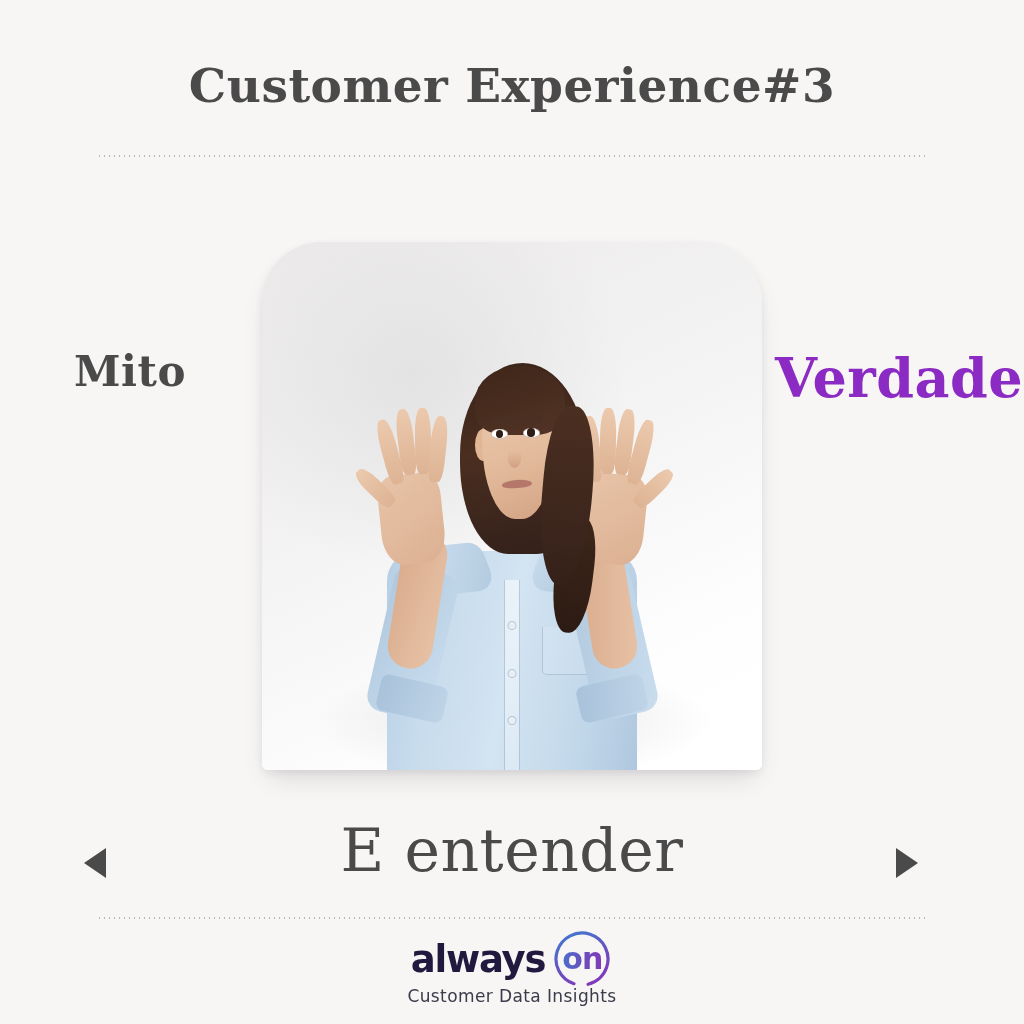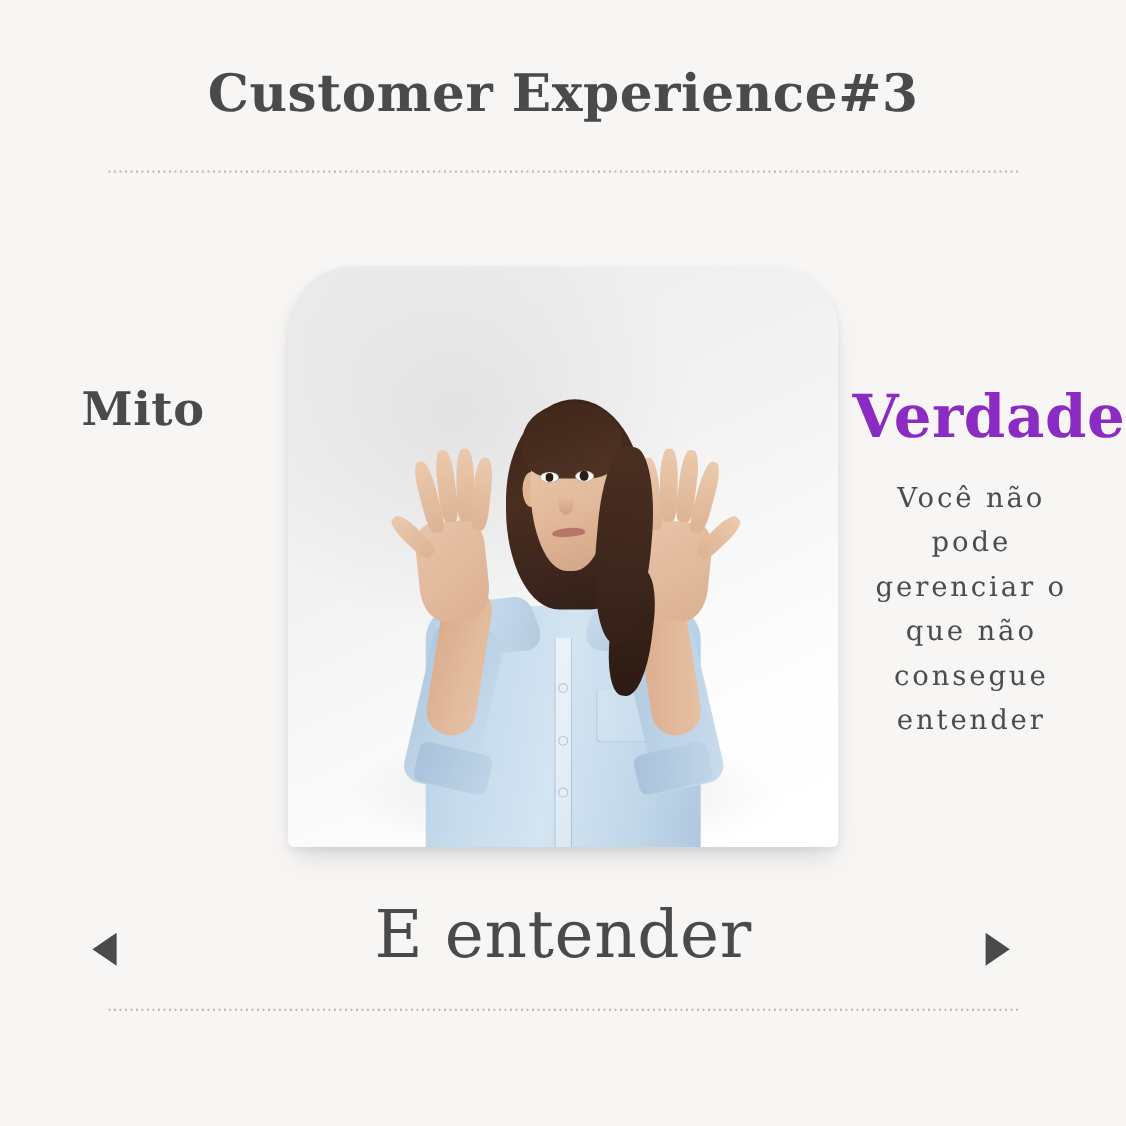--- a/index.html
+++ b/index.html
@@ -435,21 +435,20 @@
   <div class="title">Customer Experience#3</div>
 
   <div class="rule rule-top"></div>
 
   <div class="col col-left">
     <div class="col-head">Mito</div>
   </div>
 
   <div class="col col-right">
     <div class="col-head">Verdade</div>
-    <div class="col-body">Você não pode gerenciar o que não consegue entender</div>
   </div>
 
   <div class="card">
     <div class="photo">
       <div class="ph-bg"></div>
       <div class="ph-floor"></div>
 
       <div class="subj">
         <div class="hair-back"></div>
 
@@ -504,14 +503,33 @@
     </div>
   </div>
 
   <div class="caption">E entender</div>
 
   <div class="arrow arrow-prev"></div>
   <div class="arrow arrow-next"></div>
 
   <div class="rule rule-bottom"></div>
 
+  <div class="footer">
+    <div class="logo-row">
+      <span class="logo-always">always</span>
+      <span class="logo-on-wrap">
+        <svg width="62" height="58" viewBox="0 0 62 58" aria-hidden="true">
+          <defs>
+            <linearGradient id="ringGrad" x1="0" y1="1" x2="1" y2="0">
+              <stop offset="0%" stop-color="#3b7fd4"></stop>
+              <stop offset="55%" stop-color="#6a4fbe"></stop>
+              <stop offset="100%" stop-color="#8a2fb8"></stop>
+            </linearGradient>
+          </defs>
+          <circle cx="31" cy="29" r="26" fill="none" stroke="url(#ringGrad)" stroke-width="3.2" stroke-linecap="round" stroke-dasharray="148 40" transform="rotate(108 31 29)"></circle>
+        </svg>
+        <span class="logo-on-text">on</span>
+      </span>
+    </div>
+    <div class="tagline">Customer Data Insights</div>
+  </div>
 
 </div>
 
 </body></html>

